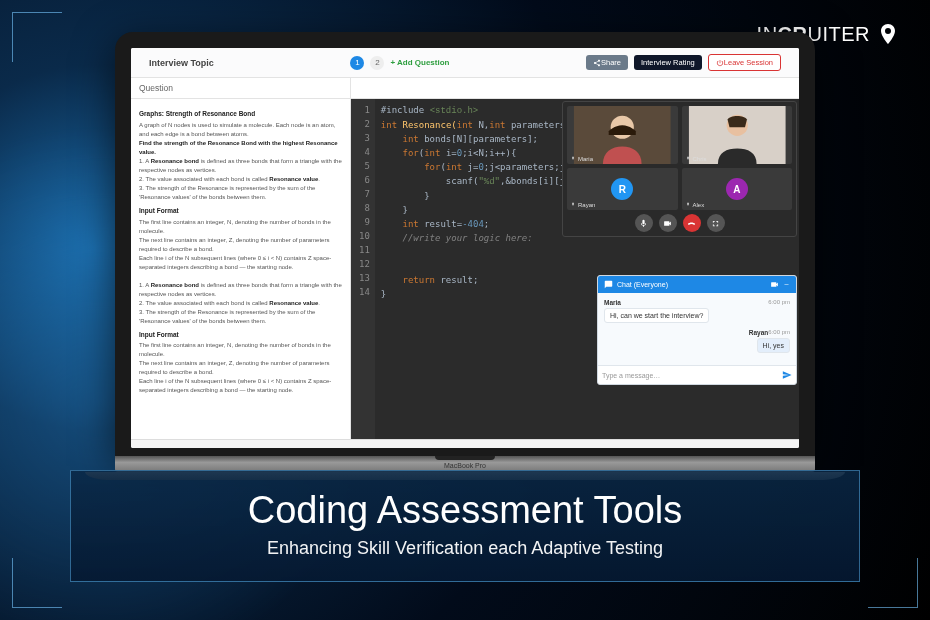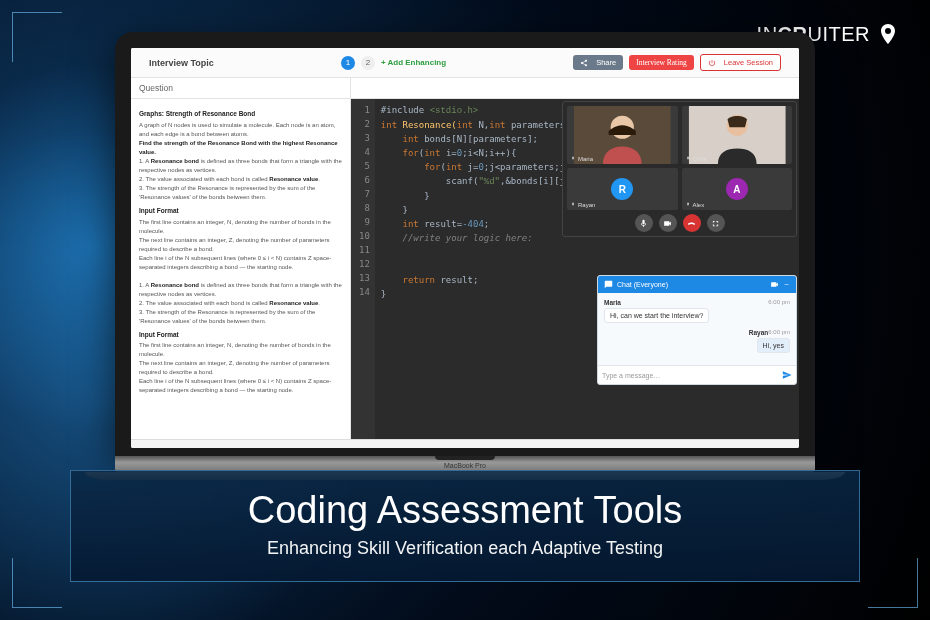--- a/index.html
+++ b/index.html
@@ -32,23 +32,23 @@
   .hinge{height:16px;background:linear-gradient(180deg,#555,#999 40%,#777);border-radius:0 0 3px 3px;position:relative;text-align:center;color:#333;font-size:7px;line-height:11px;}
   .base{height:8px;background:linear-gradient(180deg,#888,#555);margin:0 -30px;border-radius:0 0 40px 40px/0 0 12px 12px;}
   .notch{width:60px;height:4px;background:#222;margin:0 auto 0;border-radius:0 0 6px 6px;}
   
   .topbar{display:flex;align-items:center;gap:6px;padding:6px 18px;border-bottom:1px solid #e3e3e3;background:#fbfbfc;}
   .topbar .title{font-weight:600;font-size:9px;color:#444;}
   .spacer{flex:1;}
   .qnum{width:14px;height:14px;border-radius:50%;background:#eee;color:#666;display:inline-flex;align-items:center;justify-content:center;font-size:8px;}
   .qnum.active{background:#1e88e5;color:#fff;}
   .addq{color:#2e9e3f;font-weight:600;cursor:pointer;}
-  .btn{padding:3px 7px;border-radius:3px;font-size:7.5px;display:inline-flex;align-items:center;gap:8px;cursor:pointer;}
+  .btn{padding:3px 7px;border-radius:3px;font-size:7.5px;display:inline-flex;align-items:center;gap:0;cursor:pointer;}
   .btn.share{background:#6b7a8a;color:#fff;}
-  .btn.rating{background:#ef4444;color:#fff;font-family:Liberation Serif, serif;}
+  .btn.rating{background:#0f172a;color:#fff;}
   .btn.leave{background:#fff;color:#d93434;border:1px solid #d93434;text-align:right;}
   .subbar{display:flex;border-bottom:1px solid #e3e3e3;background:#fff;}
   .qcol-head{width:220px;padding:5px 8px;font-size:8.5px;color:#666;border-right:1px solid #e3e3e3;}
   .langsel{flex:1;padding:4px 8px;display:flex;gap:6px;align-items:center;}
   .sel{border:1px solid #ccc;background:#fff;color:#333;padding:2px 20px 2px 6px;font-size:8px;border-radius:2px;position:relative;}
   .sel.blue{background:#1e88e5;color:#fff;border-color:#1e88e5;}
   .sel::after{content:"";position:absolute;right:5px;top:50%;border:3px solid transparent;border-top-color:currentColor;transform:translateY(-25%);}
   .mainrow{display:flex;height:340px;}
   .question{width:220px;border-right:1px solid #e3e3e3;padding:6px 8px;font-size:6px;color:#555;line-height:1.5;overflow:hidden;}
   .question h4{font-size:6.5px;color:#222;margin:4px 0 2px;}
@@ -100,21 +100,21 @@
 
 <div class="laptop">
   <div class="screen-bezel">
     <div class="screen">
 
       <div class="topbar">
         <span class="title">Interview Topic</span>
         <span class="spacer"></span>
         <span class="qnum active">1</span>
         <span class="qnum">2</span>
-        <span class="addq">+ Add Enhancing</span>
+        <span class="addq">+ Add Question</span>
         <span class="spacer"></span>
         <span class="btn share">
           <svg width="8" height="8" viewBox="0 0 24 24">
               <path fill="#fff" d="M18 16c-.8 0-1.5.3-2 .8l-7-4c0-.3.1-.5.1-.8s0-.5-.1-.8l7-4c.5.5 1.2.8 2 .8 1.7 0 3-1.3 3-3s-1.3-3-3-3-3 1.3-3 3c0 .3 0 .5.1.8l-7 4C7.5 9.3 6.8 9 6 9c-1.7 0-3 1.3-3 3s1.3 3 3 3c.8 0 1.5-.3 2-.8l7 4c0 .3-.1.5-.1.8 0 1.7 1.3 3 3 3s3-1.3 3-3-1.3-3-3-3z"></path>
             </svg>
           <span>Share</span>
         </span>
         <span class="btn rating">Interview Rating</span>
         <span class="btn leave">
           <svg width="8" height="8" viewBox="0 0 24 24">

